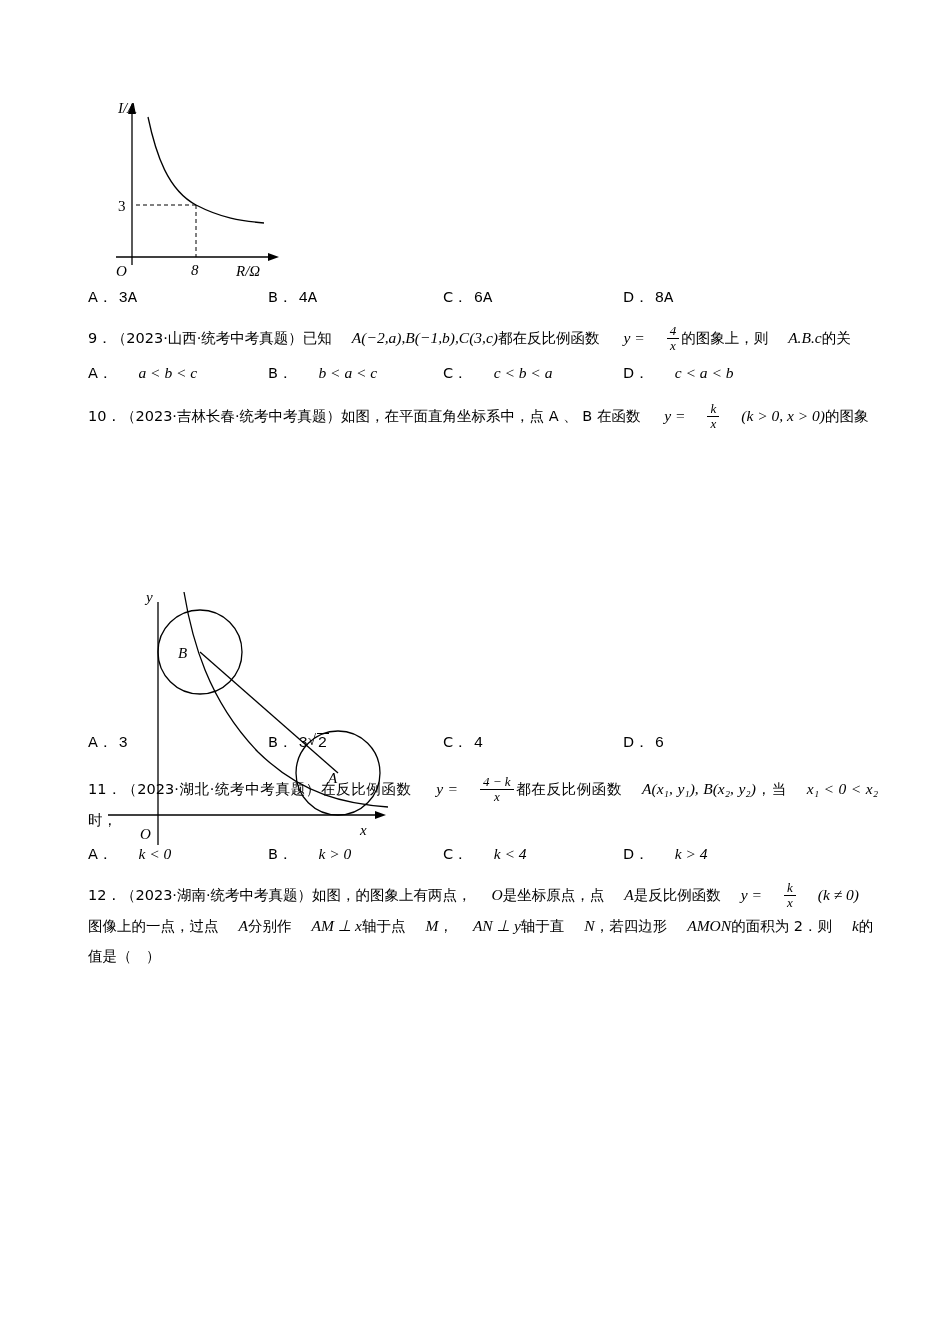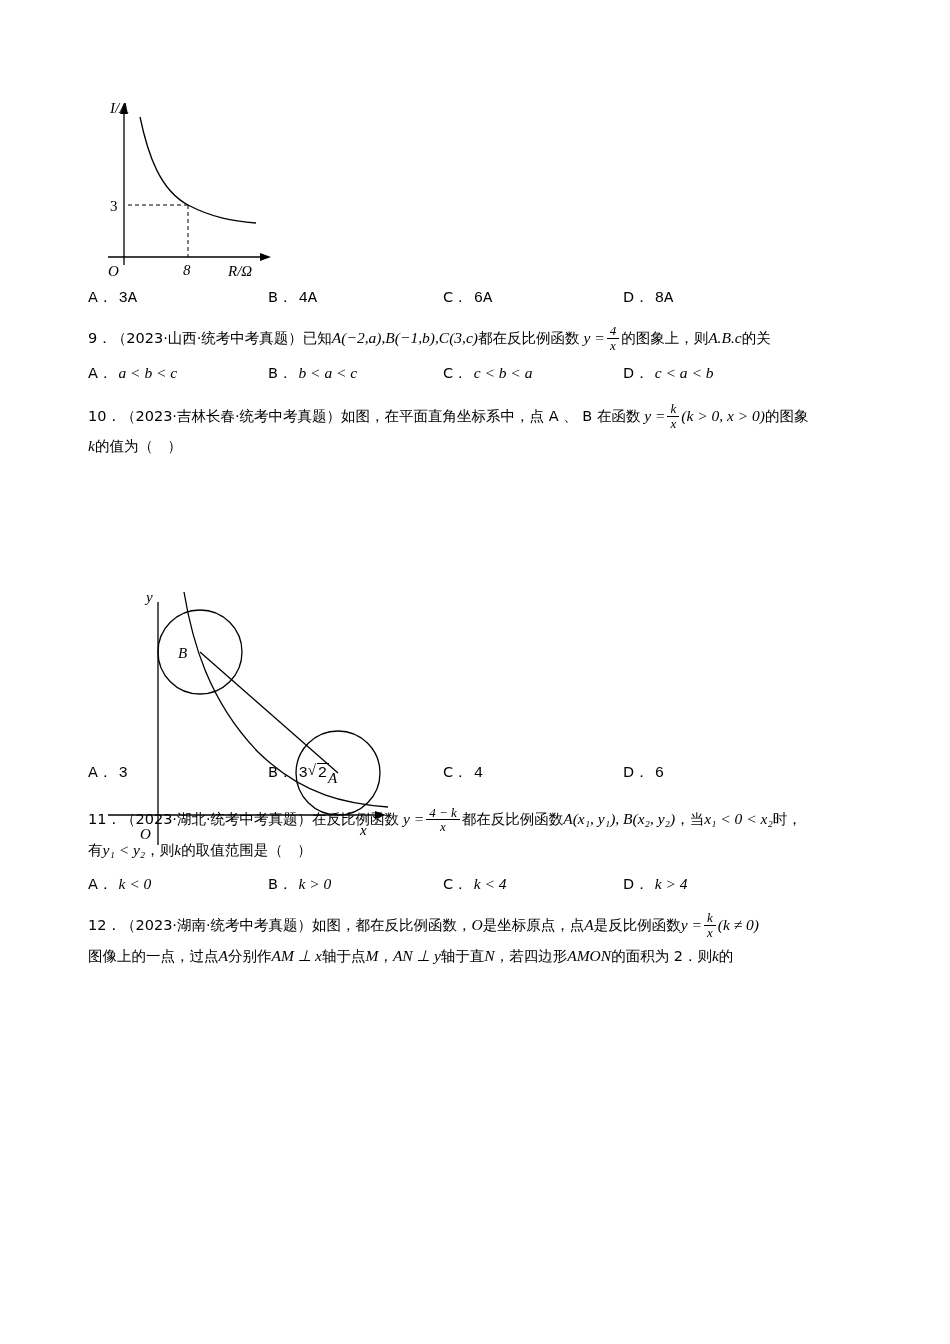--- a/index.html
+++ b/index.html
@@ -27,21 +27,21 @@
 
   
   .para {
     font-size:15.5px;
     line-height:1.95;
     text-align:justify;
     margin:0;
     padding:0;
   }
   .cn { font-family:"DejaVu Sans", sans-serif; font-size:14.5px; }
-  .it { font-style:italic; font-family:"Liberation Serif", serif; }
+  .it { font-style:italic; font-family:"Liberation Serif", serif;margin-left:20px; }
   .rm { font-family:Liberation Mono, monospace; }
 
   
   .options {
     display:flex;
     font-size:15.5px;
     margin:6px 0 0 0;
   }
   .opt { display:flex; align-items:baseline; }
   .opt .lab { margin-right:6px; }
@@ -69,21 +69,21 @@
     left:0; top:-1px;
     font-size:15px;
   }
   .sqrt > .rad {
     border-top:1px solid #000;
     padding:0 2px 0 1px;
     display:inline-block;
   }
 
   
-  .fig1 { position:absolute; left:88px; top:95px; width:300px; height:185px; }
+  .fig1 { position:absolute; left:96px; top:95px; width:300px; height:185px; }
   .fig2 { position:absolute; left:88px; top:580px; width:430px; height:290px; }
 
   svg { display:block; }
   .axis { stroke:#000; stroke-width:1.3; fill:none; }
   .curve { stroke:#000; stroke-width:1.3; fill:none; }
   .dash { stroke:#000; stroke-width:1; stroke-dasharray:4 3; fill:none; }
   .lbl { font-family:"Liberation Serif", serif; font-style:italic; font-size:15px; }
   .lblr { font-family:"Liberation Serif", serif; font-size:15px; }
   .circ { stroke:#000; stroke-width:1.3; fill:none; }
 </style>
@@ -166,23 +166,20 @@
     </div>
 
     <div style="height:18px"></div>
     <div class="para">
       <span class="cn">10．</span><span class="cn">（2023·吉林长春·统考中考真题）</span><span class="cn">如图，在平面直角坐标系中，点 A 、 B 在函数</span>
       <span class="it">y =</span><span class="frac">
           <span class="num it">k</span>
           <span class="den it">x</span>
         </span><span class="it">(k &gt; 0, x &gt; 0)</span><span class="cn">的图象</span>
     </div>
-    <div class="para">
-      <span class="it">k</span><span class="cn">的值为（　）</span>
-    </div>
 
     <div style="height:300px"></div>
 
     <div class="options" style="margin-top:2px">
       <div class="opt" style="width:180px">
         <span class="lab cn">A．</span>
         <span class="rm">3</span>
       </div>
       <div class="opt" style="width:175px">
         <span class="lab cn">B．</span>
@@ -200,23 +197,20 @@
     </div>
 
     <div style="height:22px"></div>
     <div class="para">
       <span class="cn">11．</span><span class="cn">（2023·湖北·统考中考真题）</span><span class="cn">在反比例函数</span>
       <span class="it">y =</span><span class="frac">
           <span class="num it">4 − k</span>
           <span class="den it">x</span>
         </span><span class="cn">都在反比例函数</span><span class="it">A(x₁, y₁), B(x₂, y₂)</span><span class="cn">，当</span><span class="it">x₁ &lt; 0 &lt; x₂</span><span class="cn">时，</span>
     </div>
-    <div class="para">
-      <span class="cn">有</span><span class="it">y₁ &lt; y₂</span><span class="cn">，则</span><span class="it">k</span><span class="cn">的取值范围是（　）</span>
-    </div>
 
     <div class="options" style="margin-top:10px">
       <div class="opt" style="width:180px">
         <span class="lab cn">A．</span>
         <span class="it">k &lt; 0</span>
       </div>
       <div class="opt" style="width:175px">
         <span class="lab cn">B．</span>
         <span class="it">k &gt; 0</span>
       </div>
@@ -225,27 +219,30 @@
         <span class="it">k &lt; 4</span>
       </div>
       <div class="opt">
         <span class="lab cn">D．</span>
         <span class="it">k &gt; 4</span>
       </div>
     </div>
 
     <div style="height:16px"></div>
     <div class="para">
-      <span class="cn">12．</span><span class="cn">（2023·湖南·统考中考真题）</span><span class="cn">如图，都在反比例函数，</span><span class="it">O</span><span class="cn">是坐标原点，点</span><span class="it">A</span><span class="cn">是反比例函数</span><span class="it">y =</span><span class="frac">
+      <span class="cn">12．</span><span class="cn">（2023·湖南·统考中考真题）</span><span class="cn">如图，的图象上有两点，</span><span class="it">O</span><span class="cn">是坐标原点，点</span><span class="it">A</span><span class="cn">是反比例函数</span><span class="it">y =</span><span class="frac">
           <span class="num it">k</span>
           <span class="den it">x</span>
         </span><span class="it">(k ≠ 0)</span>
     </div>
     <div class="para">
       <span class="cn">图像上的一点，过点</span><span class="it">A</span><span class="cn">分别作</span><span class="it">AM ⊥ x</span><span class="cn">轴于点</span><span class="it">M</span><span class="cn">，</span><span class="it">AN ⊥ y</span><span class="cn">轴于直</span><span class="it">N</span><span class="cn">，若四边形</span><span class="it">AMON</span><span class="cn">的面积为 2．则</span><span class="it">k</span><span class="cn">的</span>
+    </div>
+    <div class="para">
+      <span class="cn">值是（　）</span>
     </div>
 
   </div>
 
   <div class="fig2">
     <svg width="430" height="290" viewBox="0 0 430 290">
 
       <line class="axis" x1="70" y1="265" x2="70" y2="22"></line>
 
       <line class="axis" x1="20" y1="235" x2="290" y2="235"></line>

